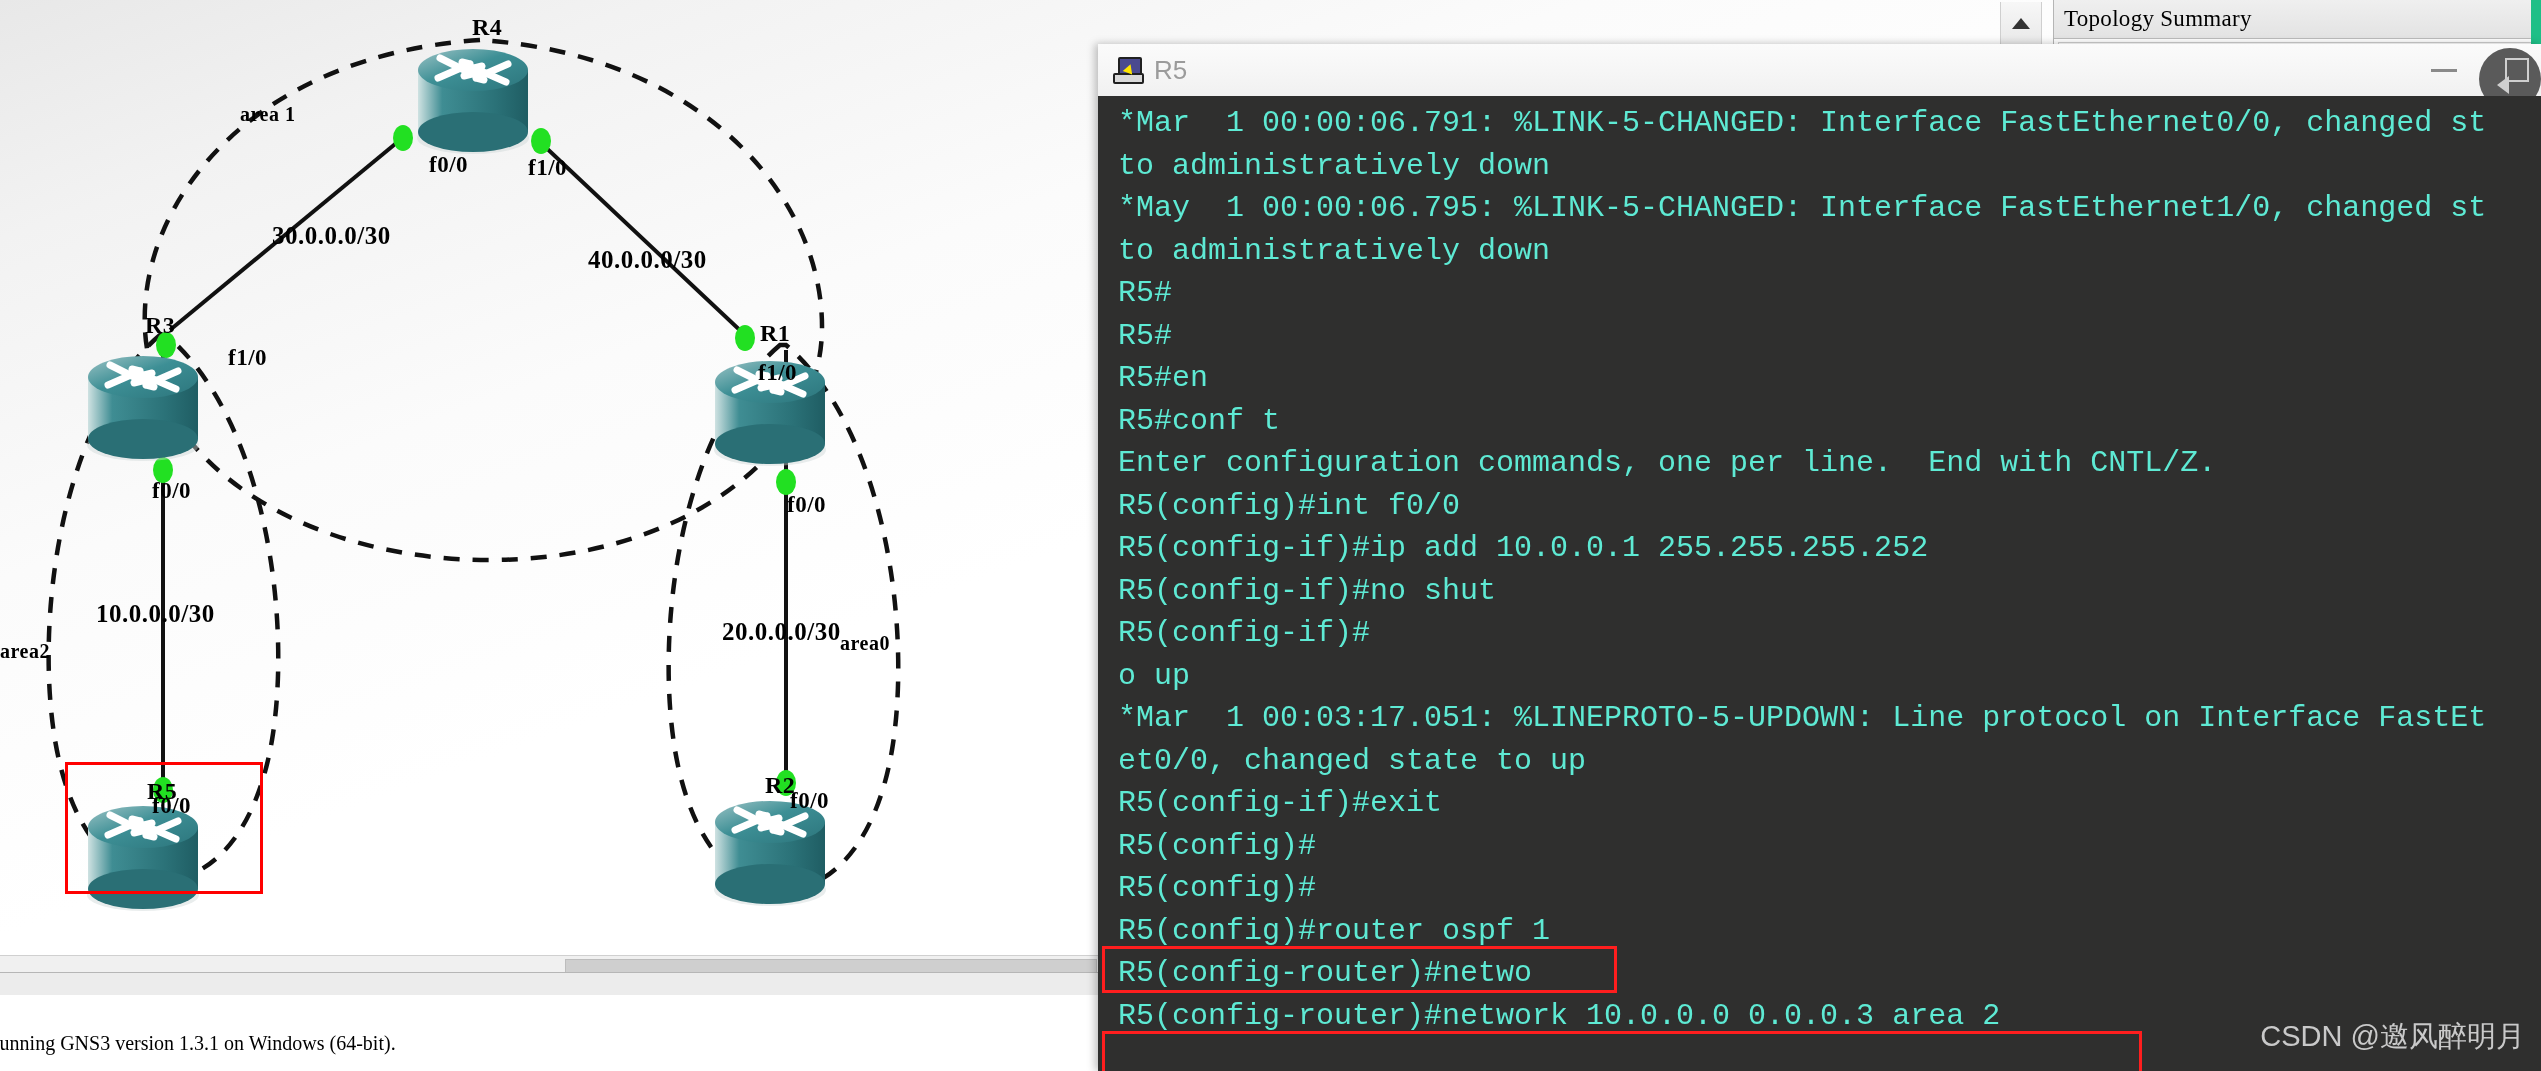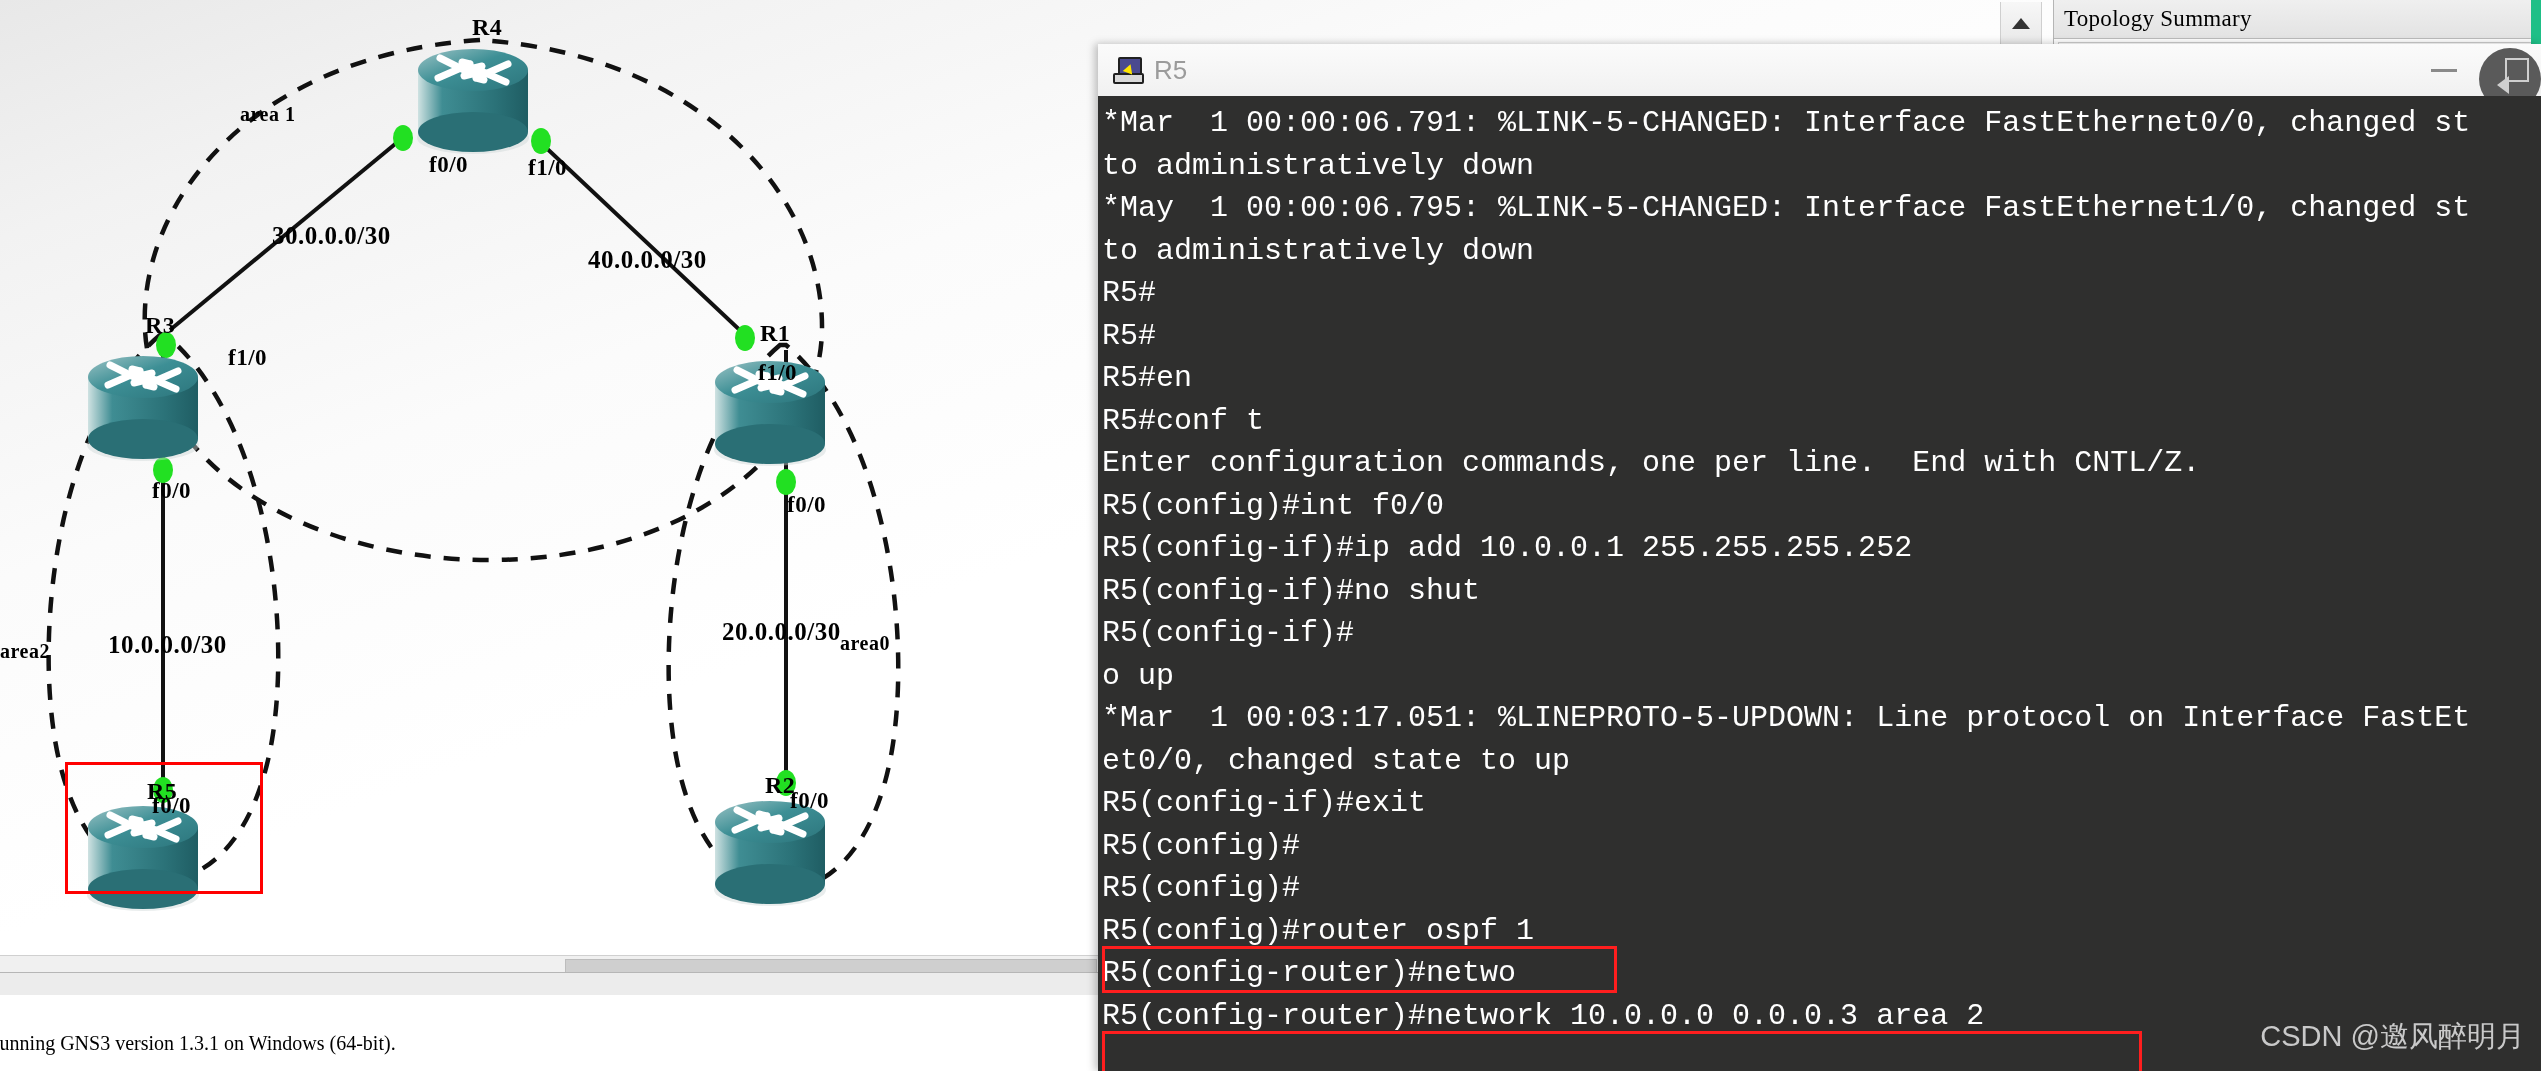--- a/index.html
+++ b/index.html
@@ -197,23 +197,23 @@
     position: absolute; left: 0; top: 52px;
     width: 1443px; height: 975px;
     background: #2f2f2e;
     overflow: hidden;
     padding-top: 6px;
   }
   .term-line {
     font-family: "Liberation Mono", monospace;
     font-size: 30px;
     line-height: 42.5px;
-    color: #ffffff;
+    color: #5eead4;
     white-space: pre;
-    padding-left: 4px;
+    padding-left: 20px;
     letter-spacing: 0px;
   }
   .hl-rect {
     position: absolute;
     border: 3px solid #ff1e1e;
     box-sizing: border-box;
     pointer-events: none;
   }
 
   
@@ -337,21 +337,21 @@
       <div class="topo-label lbl-iface" style="left:528px; top:155px;">f1/0</div>
       <div class="topo-label lbl-iface" style="left:228px; top:345px;">f1/0</div>
       <div class="topo-label lbl-iface" style="left:758px; top:360px;">f1/0</div>
       <div class="topo-label lbl-iface" style="left:152px; top:478px;">f0/0</div>
       <div class="topo-label lbl-iface" style="left:787px; top:492px;">f0/0</div>
       <div class="topo-label lbl-iface" style="left:152px; top:793px;">f0/0</div>
       <div class="topo-label lbl-iface" style="left:790px; top:788px;">f0/0</div>
 
       <div class="topo-label lbl-net" style="left:272px; top:222px;">30.0.0.0/30</div>
       <div class="topo-label lbl-net" style="left:588px; top:246px;">40.0.0.0/30</div>
-      <div class="topo-label lbl-net" style="left:108px;  top:600px;margin-top:31px;">10.0.0.0/30</div>
+      <div class="topo-label lbl-net" style="left:96px;  top:600px;">10.0.0.0/30</div>
       <div class="topo-label lbl-net" style="left:722px; top:618px;">20.0.0.0/30</div>
 
       <div class="topo-label lbl-area" style="left:240px; top:103px;">area 1</div>
       <div class="topo-label lbl-area" style="left:0px;   top:640px;">area2</div>
       <div class="topo-label lbl-area" style="left:840px; top:632px;">area0</div>
 
       <div class="selection-box" style="left:65px; top:762px; width:198px; height:132px;"></div>
     </div>
 
     <div class="canvas-hscroll">

